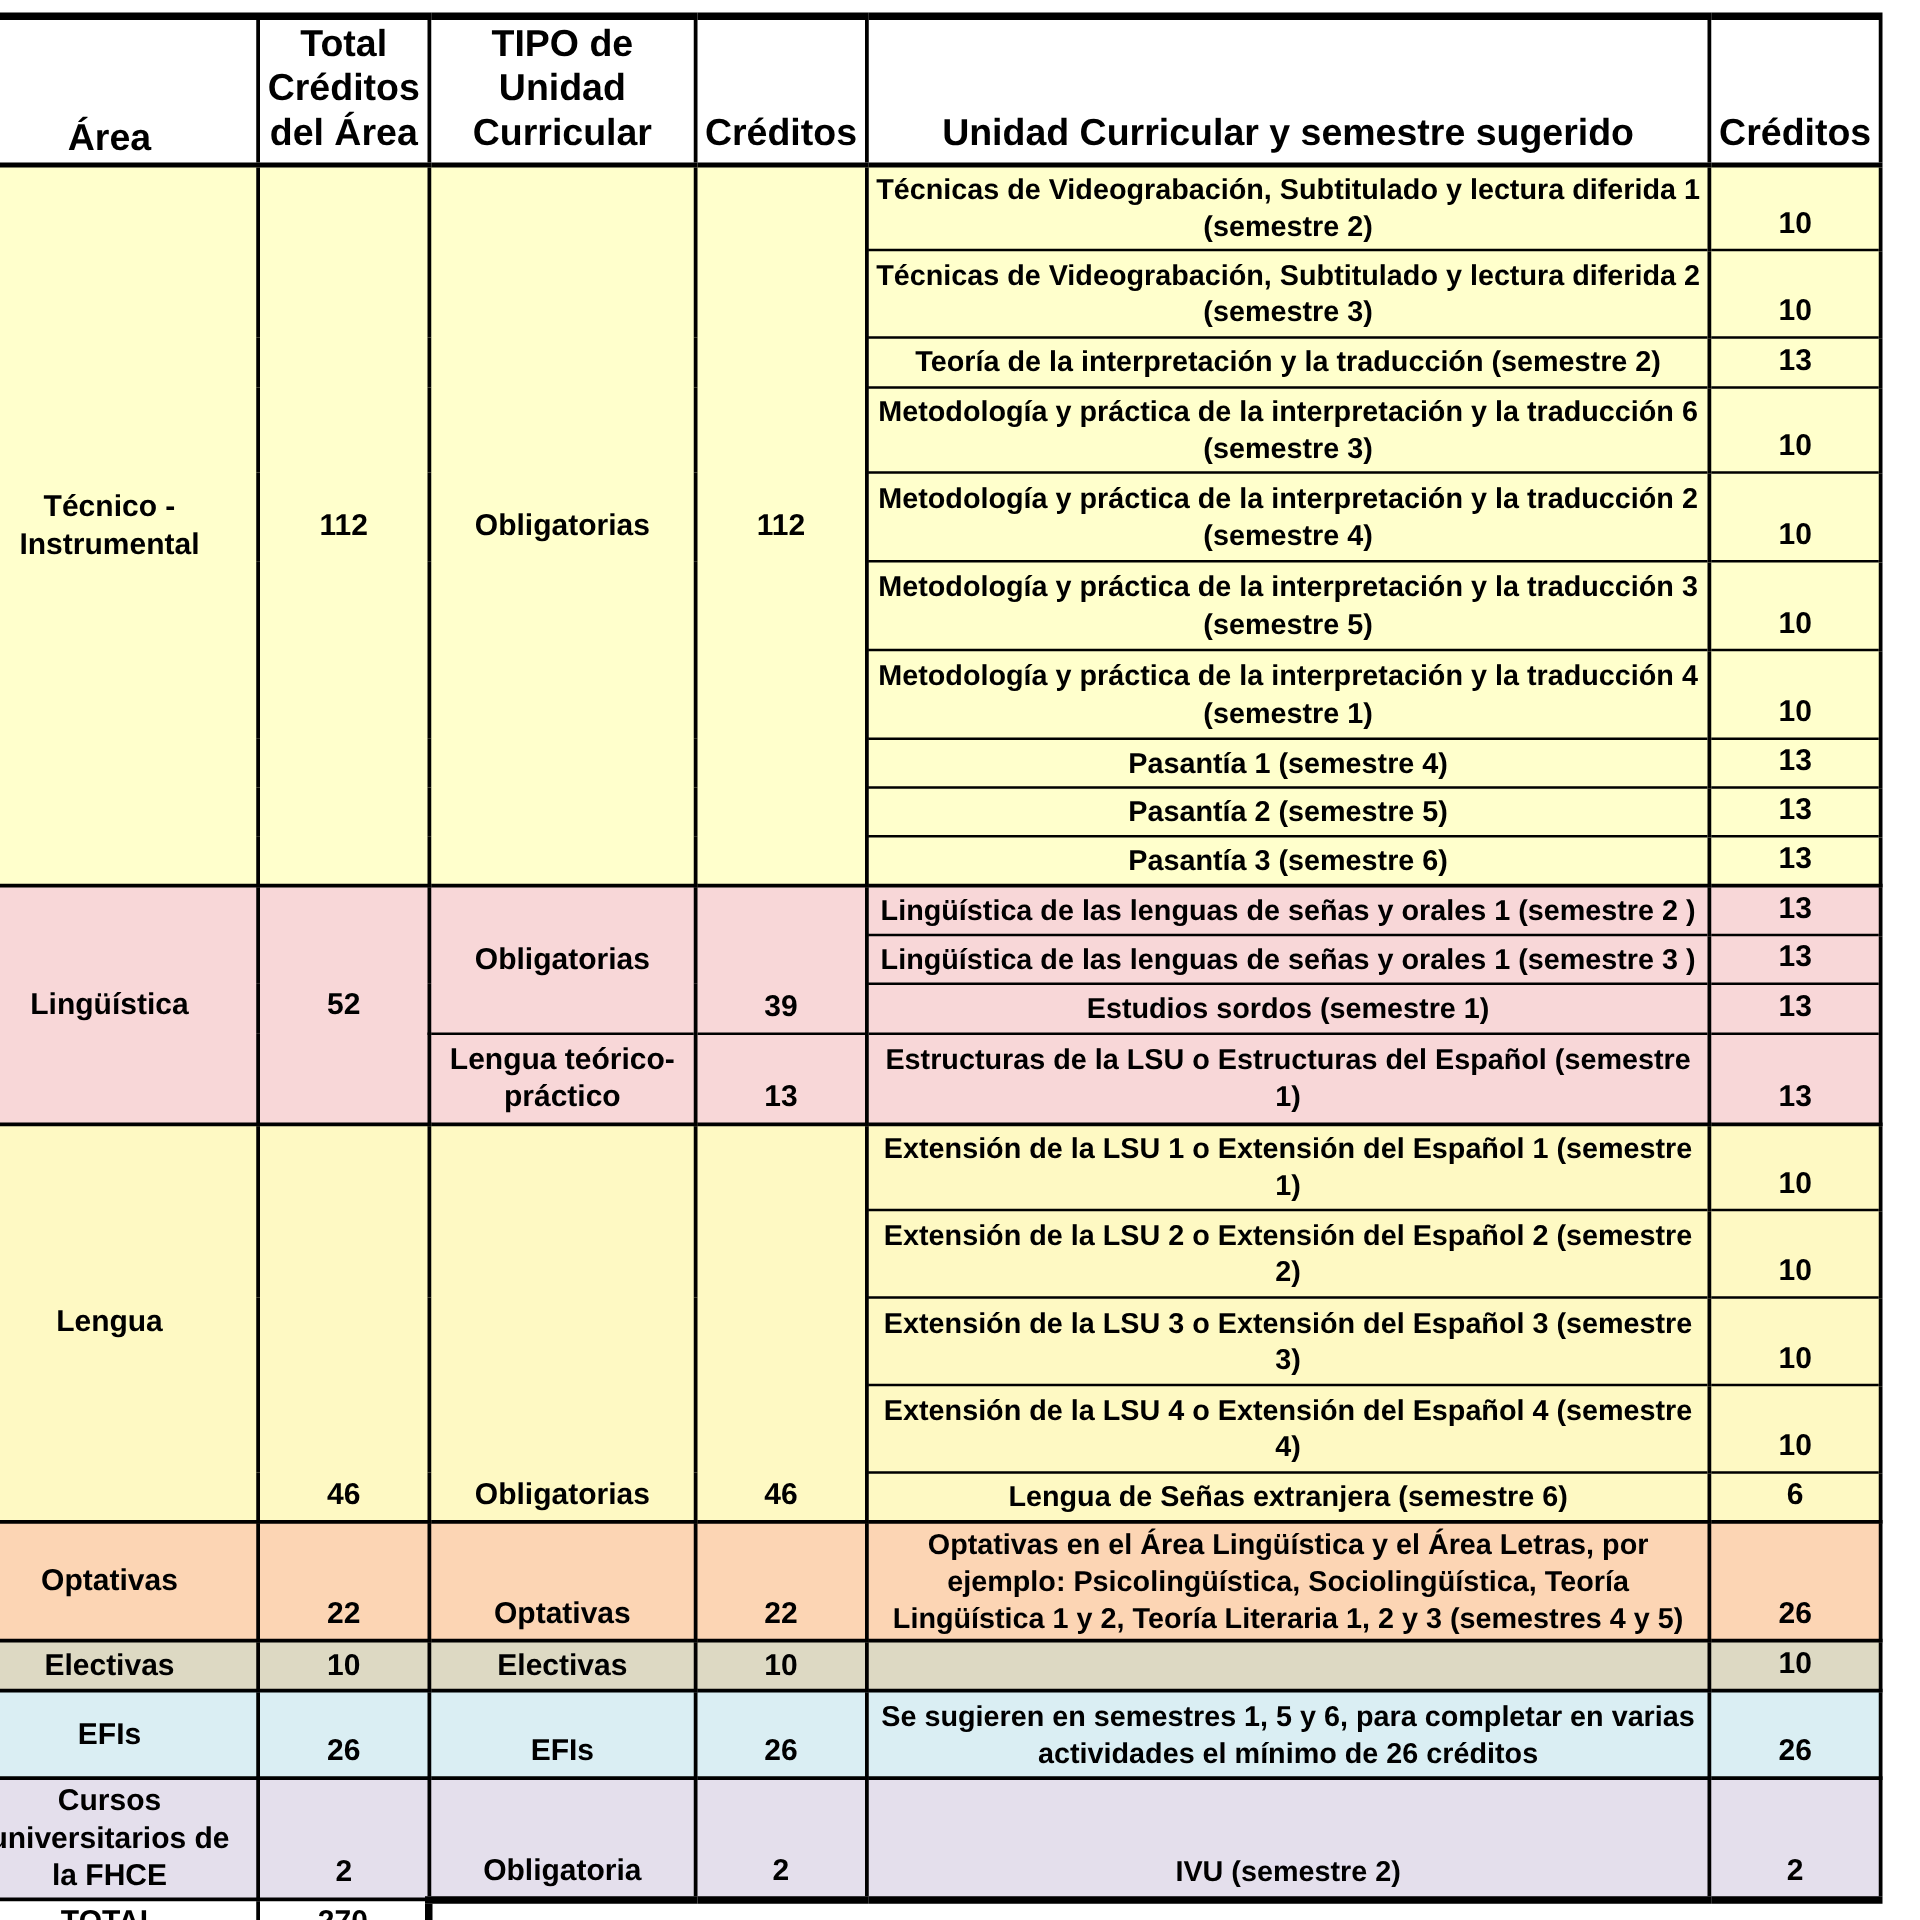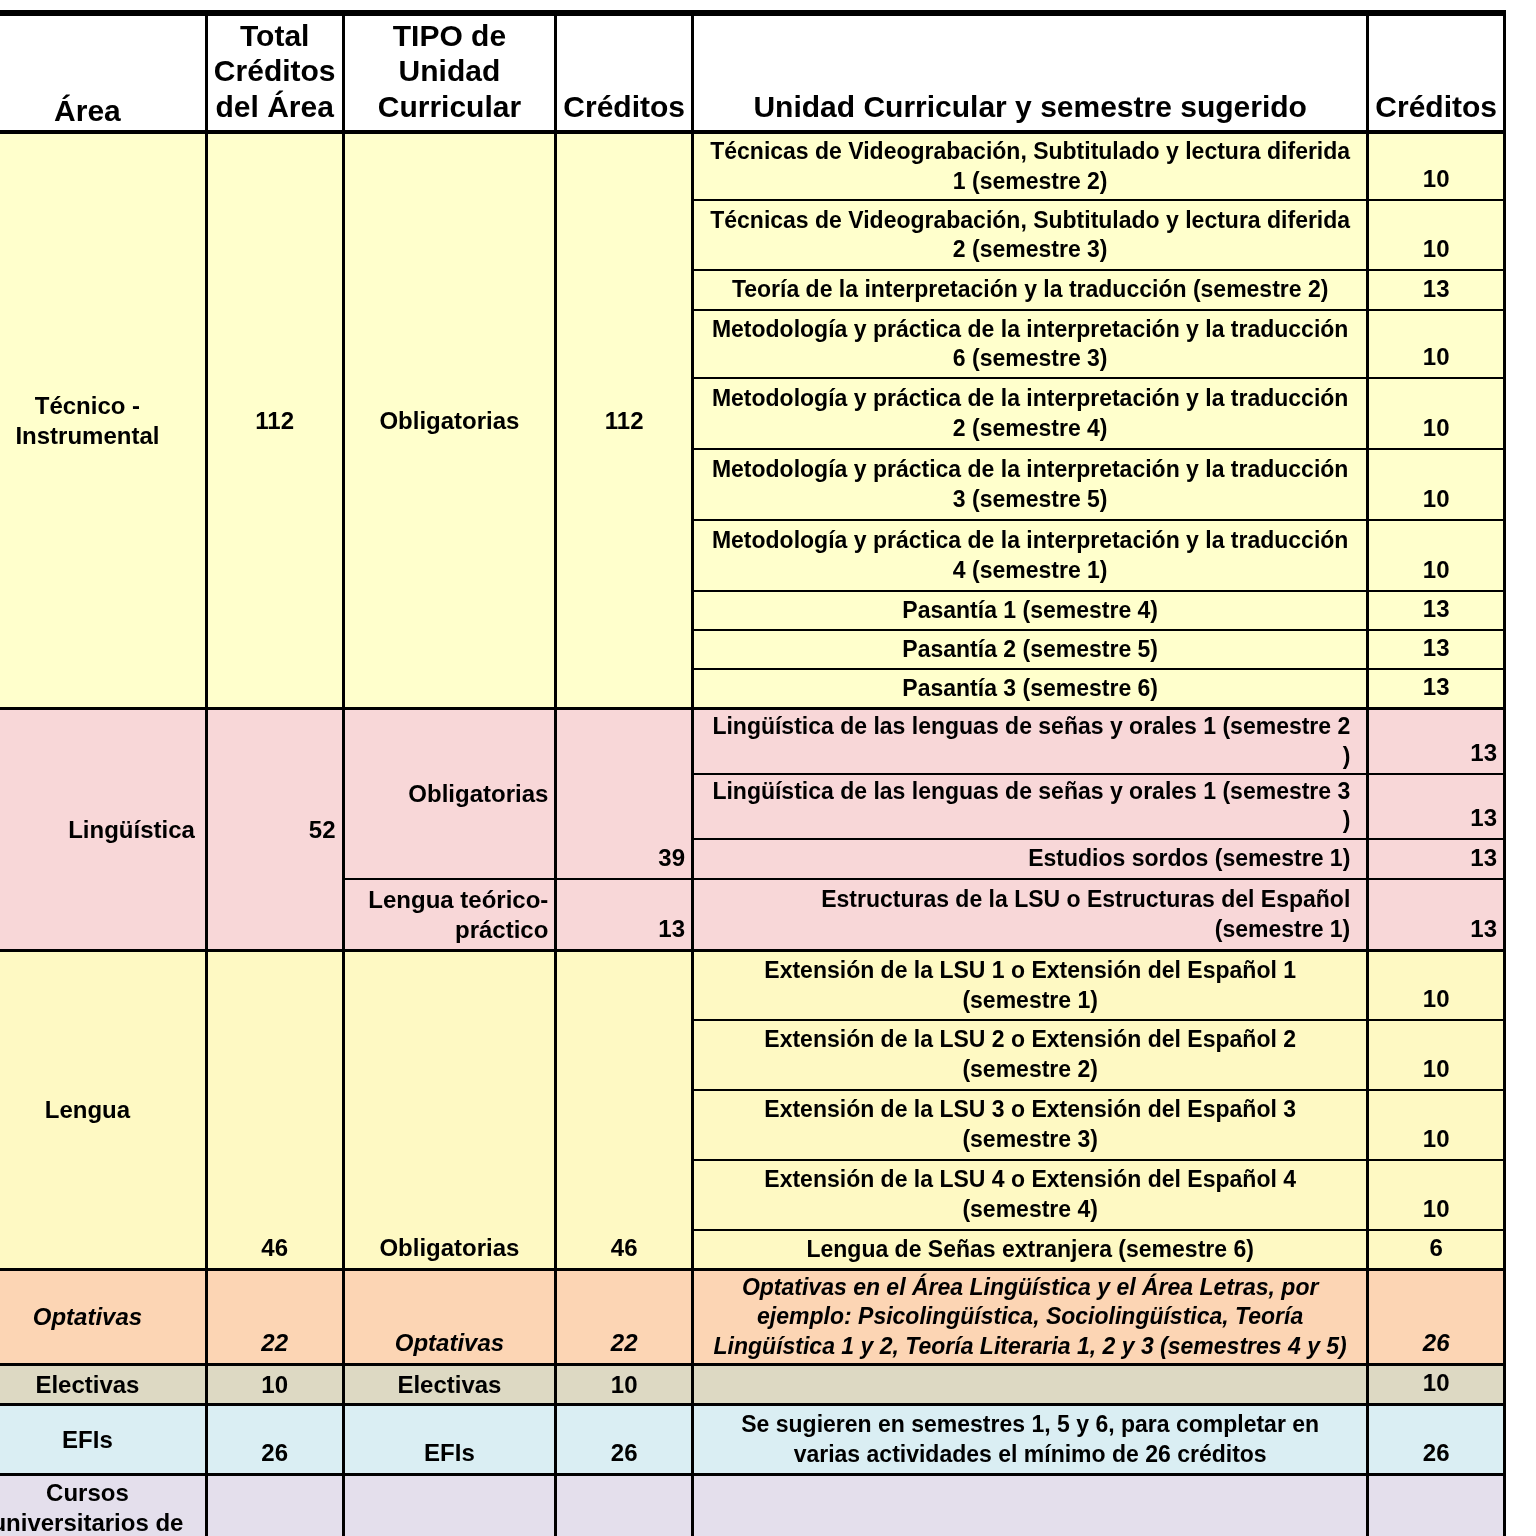--- a/index.html
+++ b/index.html
@@ -24,30 +24,30 @@
   thead td{
     border-top:6px solid #000;
     border-bottom:4px solid #000;
     background:#fff;
     vertical-align:bottom;
     font-size:30px;
     line-height:1.18;
     padding-bottom:6px;
   }
   td.c1{padding:2px 10px;}
-  td.c5{font-size:23px;line-height:1.28;padding:2px 16px;}
+  td.c5{font-size:23px;line-height:1.28;padding:2px 4px;}
   td.vb{vertical-align:bottom;padding-bottom:5px;}
   td.bb3{border-bottom-width:3px;}
   td.bb6{border-bottom-width:6px;}
   td.br6{border-right-width:6px;}
   td.void{border:none;background:#fff;}
   .bg-y{background:#ffffcc;}
-  .bg-p{background:#f8d7d8;text-align:right;}
+  .bg-p{background:#f8d7d8;}
   .bg-g{background:#fef9c3;}
-  .bg-o{background:#fcd5b4;font-style:italic;}
+  .bg-o{background:#fcd5b4;}
   .bg-t{background:#ddd9c3;}
   .bg-b{background:#daeef3;}
   .bg-v{background:#e4dfec;}
   tr.rh100{height:100px;} tr.rh68{height:68px;} tr.rh70{height:70px;}
   tr.rh40{height:40px;}  tr.rh71{height:71px;} tr.rh37{height:37px;}
   tr.rh38{height:38px;}  tr.rh36{height:36px;} tr.rh72{height:72px;}
   tr.rh69{height:69px;}  tr.rh95{height:95px;} tr.rh94{height:94px;}
 </style>
 </head>
 <body>

